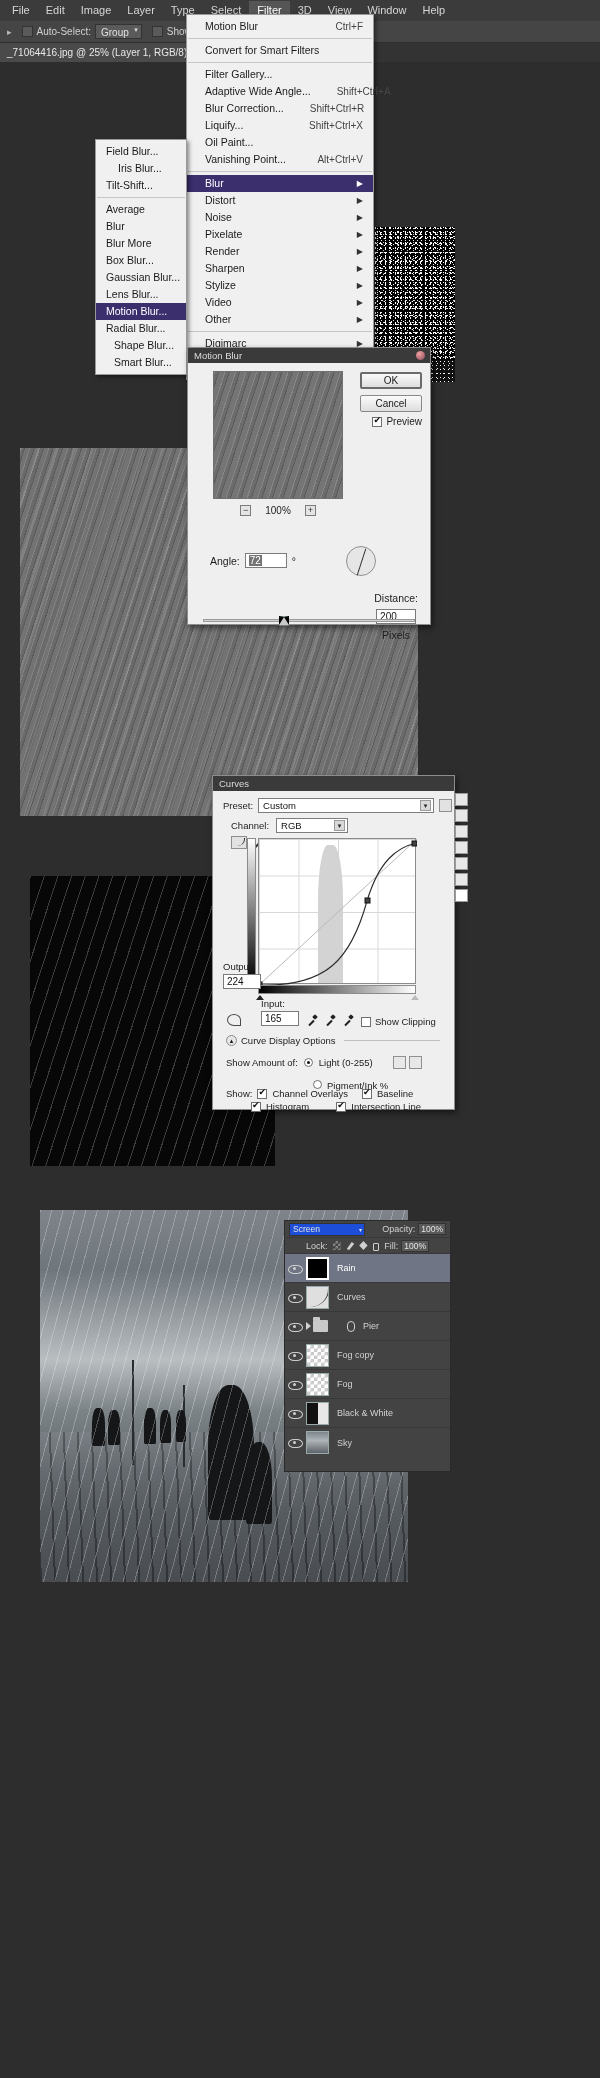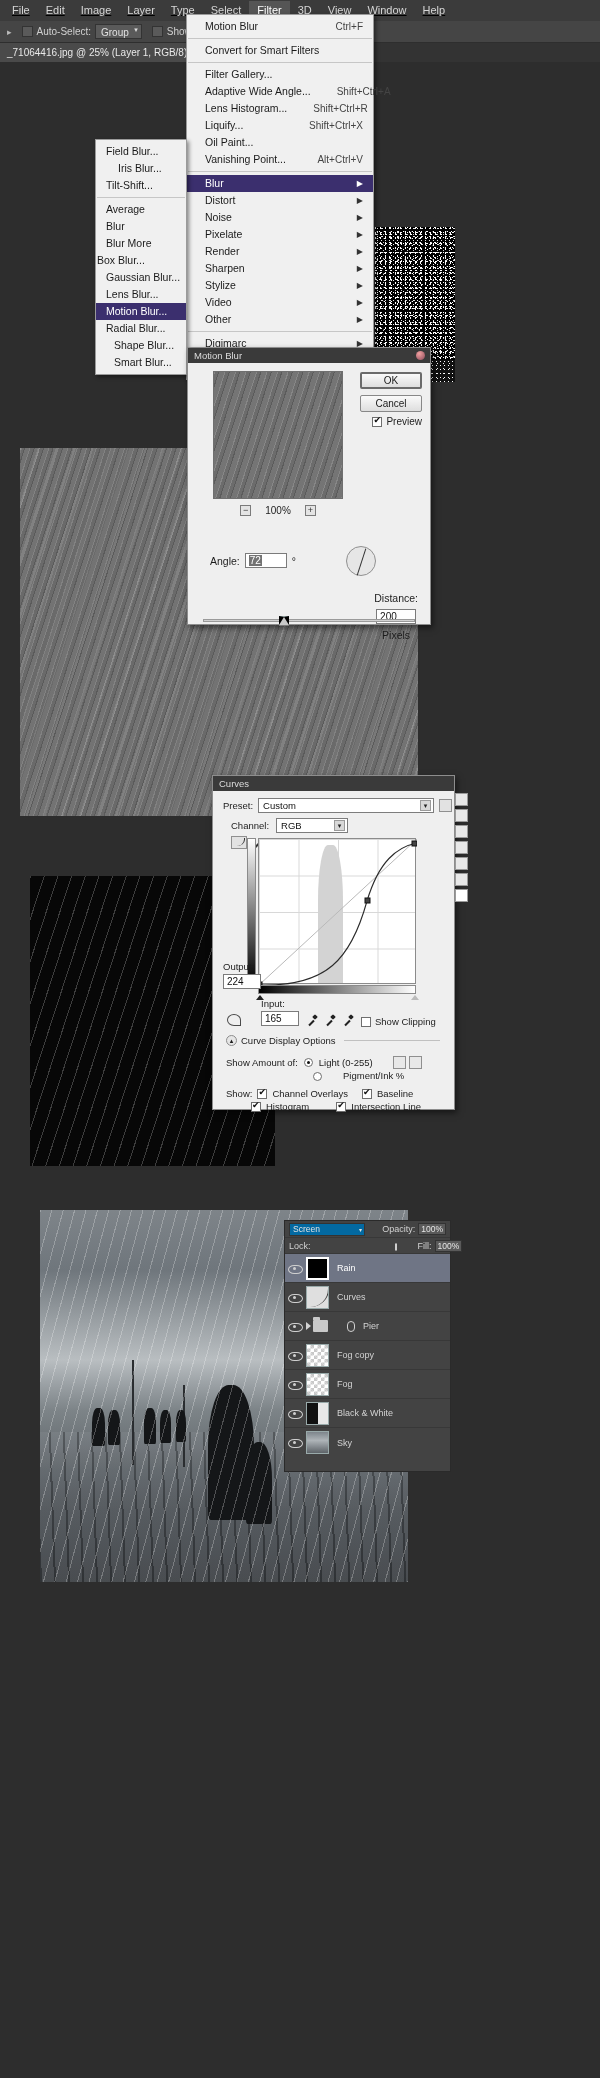--- a/index.html
+++ b/index.html
@@ -15,21 +15,20 @@
     background: #2d2d2d;
     overflow: hidden;
   }
 
   
   .menubar {
     position: absolute; left: 0; top: 0; width: 600px; height: 21px;
     background: #3b3b3b;
     display: flex; align-items: center;
     padding-left: 4px;
-    text-decoration: underline;
   }
   .menubar .mi {
     font-size: 11px; color: #d6d6d6;
     padding: 3px 8px 4px 8px;
     white-space: nowrap;
     line-height: 13px;
   }
   .menubar .mi.active { background: #555; color: #fff; }
 
   
@@ -349,33 +348,33 @@
   #layers-panel {
     position: absolute; left: 284px; top: 1220px; width: 167px; height: 252px;
     background: #434343; border: 1px solid #2a2a2a;
     font-size: 9px; color: #d2d2d2;
   }
   .lp-top {
     height: 17px; display: flex; align-items: center; gap: 4px;
     padding: 0 4px; border-bottom: 1px solid #383838;
   }
   .lp-sel {
-    background: #0369a1; border: 1px solid #333; color: #e2e2e2;
+    background: #1d4ed8; border: 1px solid #333; color: #e2e2e2;
     font-size: 8.5px; height: 13px; line-height: 11px;
     padding: 0 27px 0 3px; position: relative; width: 76px;
   }
   .lp-sel .arr { position: absolute; right: 2px; top: 1px; font-size: 6px; }
   .lp-op { margin-left: auto; display: flex; align-items: center; gap: 3px; }
   .lp-val {
     background: #5a5a5a; border: 1px solid #333; color: #e6e6e6;
     padding: 0 2px; height: 12px; line-height: 11px; font-size: 8.5px;
   }
   .lp-lock {
-    height: 16px; display: flex; align-items: center; gap: 21px;
-    padding: 0 4px; border-bottom: 1px solid #383838;
+    height: 16px; display: flex; align-items: center; gap: 5px;
+    padding: 0 21px; border-bottom: 1px solid #383838;
   }
   .lp-lock i { width: 9px; height: 9px; display: inline-block; }
   .layer-row {
     height: 29px; display: flex; align-items: center;
     border-bottom: 1px solid #383838; padding: 0 3px; gap: 5px;
   }
   .layer-row.sel { background: #6f7585; color: #fff; }
   .eye {
     width: 13px; height: 11px; flex: 0 0 13px; position: relative;
   }
@@ -532,21 +531,21 @@
     </div>
     <div class="sep"></div>
     <div class="row">
       <span>Filter Gallery...</span>
     </div>
     <div class="row">
       <span>Adaptive Wide Angle...</span>
       <span class="sc">Shift+Ctrl+A</span>
     </div>
     <div class="row">
-      <span>Lens Histogram...</span>
+      <span>Blur Correction...</span>
       <span class="sc">Shift+Ctrl+R</span>
     </div>
     <div class="row">
       <span>Liquify...</span>
       <span class="sc">Shift+Ctrl+X</span>
     </div>
     <div class="row">
       <span>Oil Paint...</span>
     </div>
     <div class="row">
@@ -614,21 +613,21 @@
     <div class="sep"></div>
     <div class="row" style="padding-left:10px">
       <span>Average</span>
     </div>
     <div class="row" style="padding-left:10px">
       <span>Blur</span>
     </div>
     <div class="row" style="padding-left:10px">
       <span>Blur More</span>
     </div>
-    <div class="row" style="padding-left:1px">
+    <div class="row" style="padding-left:10px">
       <span>Box Blur...</span>
     </div>
     <div class="row" style="padding-left:10px">
       <span>Gaussian Blur...</span>
     </div>
     <div class="row" style="padding-left:10px">
       <span>Lens Blur...</span>
     </div>
     <div class="row hl" style="padding-left:10px">
       <span>Motion Blur...</span>
@@ -766,21 +765,21 @@
       <span style="width:11px;height:11px;border-radius:50%;border:1px solid #8d8d8d;background:#e6e6e6;font-size:7px;text-align:center;line-height:10px">▴</span>
       <span>Curve Display Options</span>
       <span style="display:inline-block;width:96px;height:1px;background:#c0c0c0;margin-left:4px"></span>
     </div>
 
     <div class="cv-row" style="left:13px; top:281px; display:flex; align-items:center; gap:6px;">
       <span>Show Amount of:</span>
       <span class="radio on"></span>
       <span>Light  (0-255)</span>
     </div>
-    <div class="cv-row" style="left:100px; top:294px; display:flex; align-items:flex-end; gap:21px;">
+    <div class="cv-row" style="left:100px; top:304px; display:flex; align-items:flex-start; gap:5px;">
       <span class="radio"></span>
       <span>Pigment/Ink %</span>
     </div>
 
     <div class="cv-row" style="left:180px; top:280px; display:flex; gap:3px;">
       <span style="width:13px;height:13px;border:1px solid #8f8f8f;background:#e8e8e8"></span>
       <span style="width:13px;height:13px;border:1px solid #8f8f8f;background:#e8e8e8"></span>
     </div>
 
     <div class="cv-row" style="left:13px; top:312px; display:flex; align-items:center; gap:5px;">

